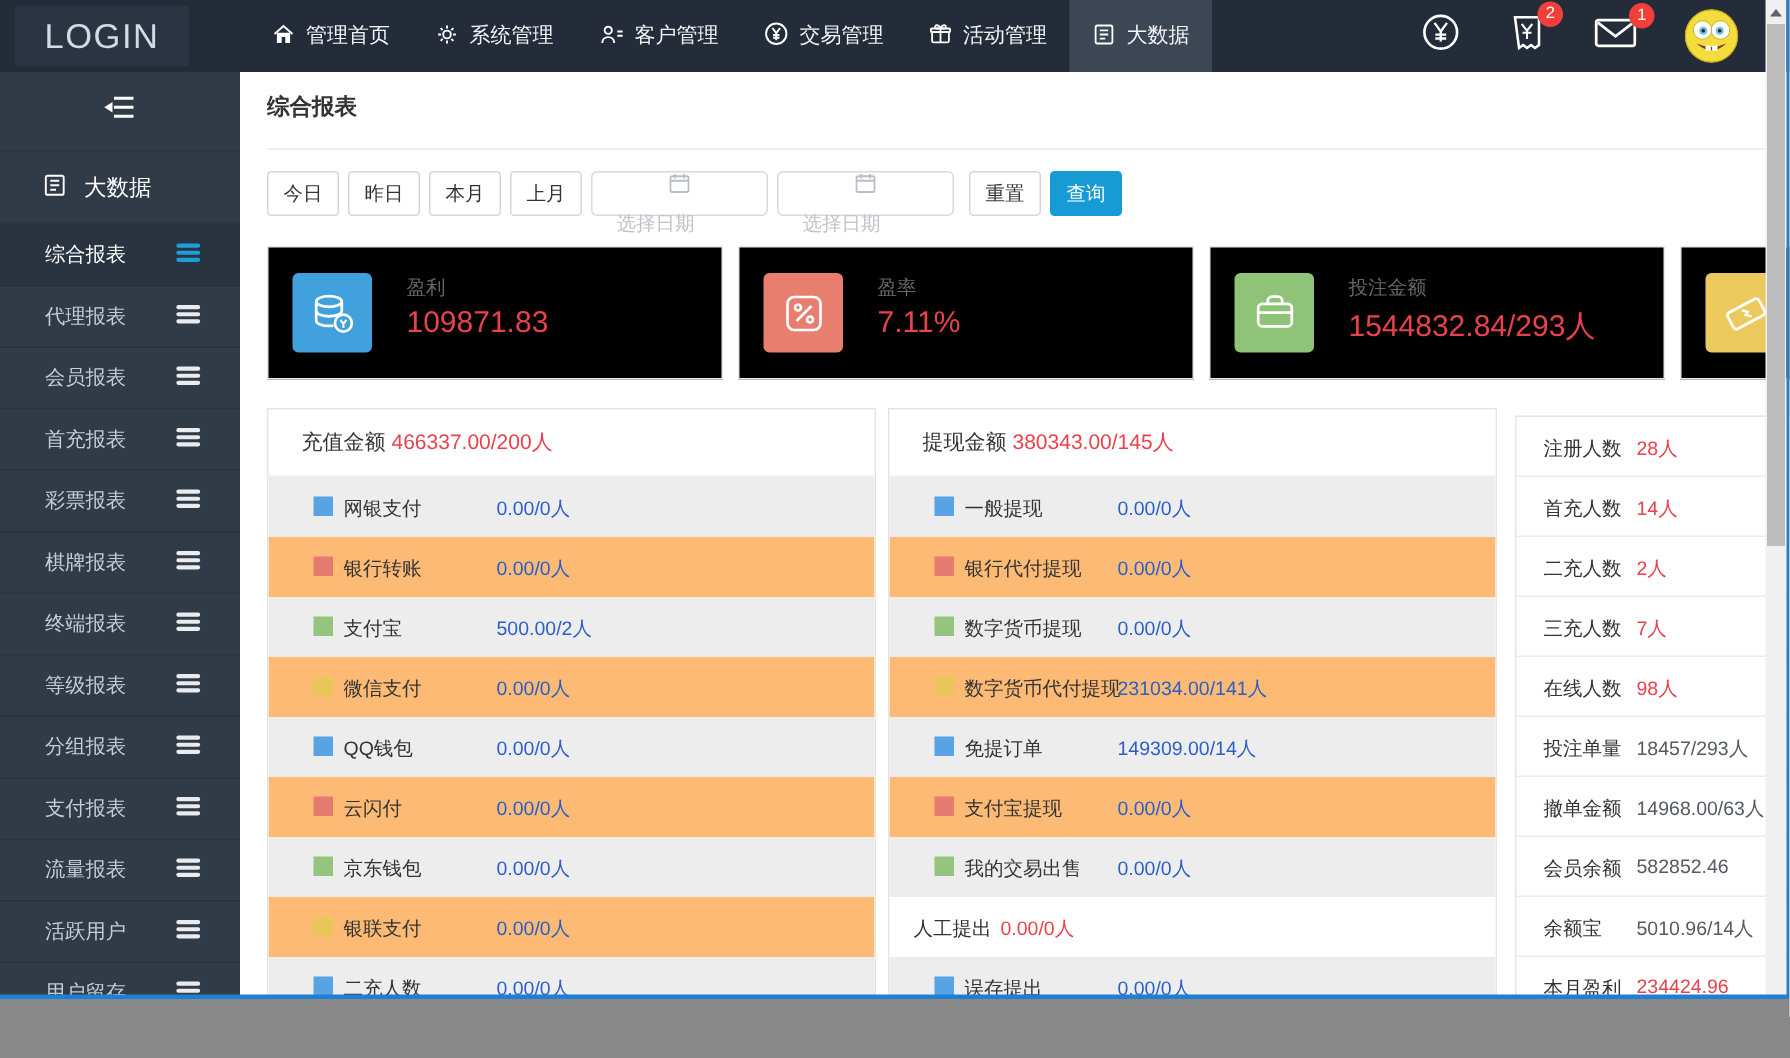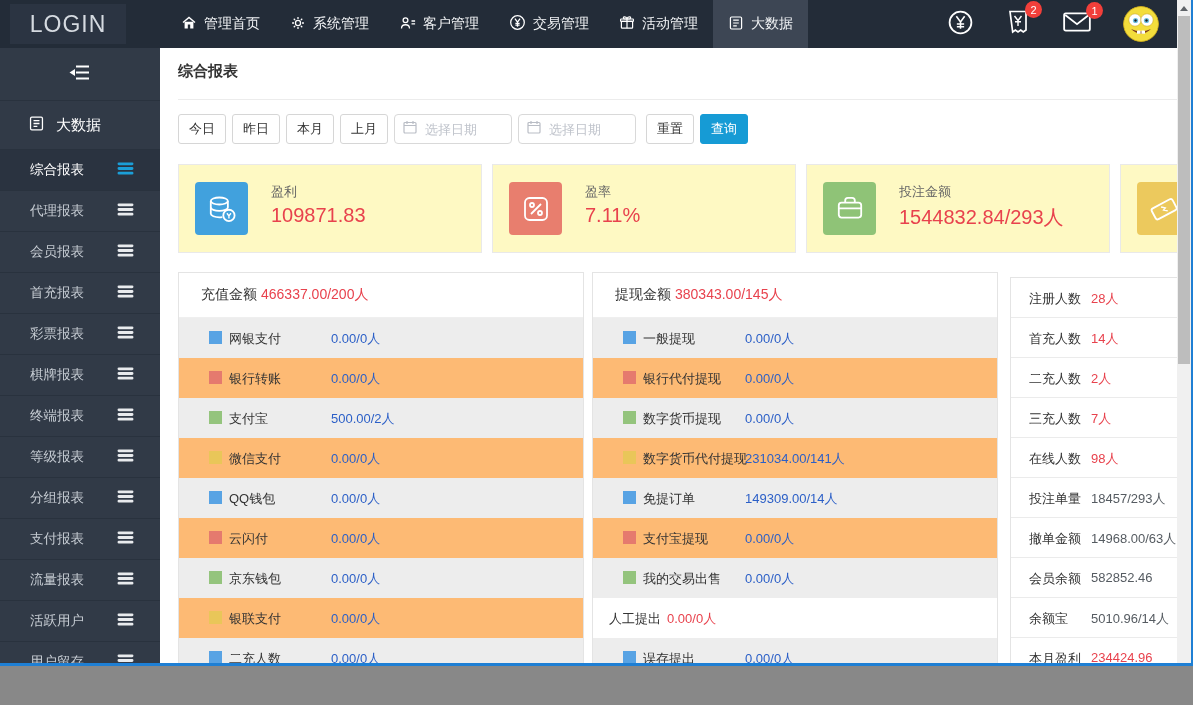--- a/index.html
+++ b/index.html
@@ -29,25 +29,25 @@
   .side-item.active svg path{stroke:#1b9fd8;}
   
   .main{position:absolute;left:160px;top:48px;width:1033px;height:657px;background:#fff;}
   .page-title{position:absolute;left:18px;top:14px;font-size:15px;font-weight:bold;color:#333;}
   .title-line{position:absolute;left:18px;top:51px;width:999px;border-bottom:1px solid #ececec;}
   .filterbar{position:absolute;left:18px;top:66px;display:flex;gap:6px;align-items:flex-start;}
   .qbtn{min-width:45px;height:30px;border:1px solid #d6d6d6;border-radius:3px;background:#fff;font-size:13px;color:#333;
         display:flex;align-items:center;justify-content:center;cursor:pointer;box-sizing:border-box;padding:0 10px;}
   .qbtn.query{background:#169bd5;border-color:#169bd5;color:#fff;}
   .date-input{width:118px;height:30px;border:1px solid #d9d9d9;border-radius:4px;display:flex;align-items:center;
-              padding:0 8px;gap:6px;box-sizing:border-box;background:#fff;}
+              padding:0 8px;gap:6px;box-sizing:border-box;background:#fff;flex-direction:column;}
   .date-input input{border:none;outline:none;width:84px;font-size:13px;color:#666;font-family:inherit;background:transparent;}
   .date-input input::placeholder{color:#bfc3cb;}
   
-  .card{position:absolute;top:116px;width:304px;height:89px;border:1px solid #e9e9e9;box-sizing:border-box;background:#fef9c3;}
+  .card{position:absolute;top:116px;width:304px;height:89px;border:1px solid #e9e9e9;box-sizing:border-box;background:#000000;}
   .card .ic{position:absolute;left:16px;top:17px;width:53px;height:53px;border-radius:4px;display:flex;align-items:center;justify-content:center;}
   .card .lbl{position:absolute;left:92px;top:18px;font-size:13px;color:#666;}
   .card .val{position:absolute;left:92px;top:39px;font-size:20px;color:#e8424d;}
   
   .tbl{position:absolute;top:224px;width:406px;height:419px;border:1px solid #e4e4e4;box-sizing:border-box;background:#fff;overflow:hidden;}
   .tbl-h{height:44px;display:flex;align-items:center;padding-left:22px;font-size:14px;color:#333;border-bottom:1px solid #efefef;background:#fff;}
   .tbl-h .tot{color:#e8424d;margin-left:4px;}
   .prow{height:40px;position:relative;font-size:13px;color:#333;}
   .prow.g{background:#ededed;}
   .prow.c{background:#fdba74;}

